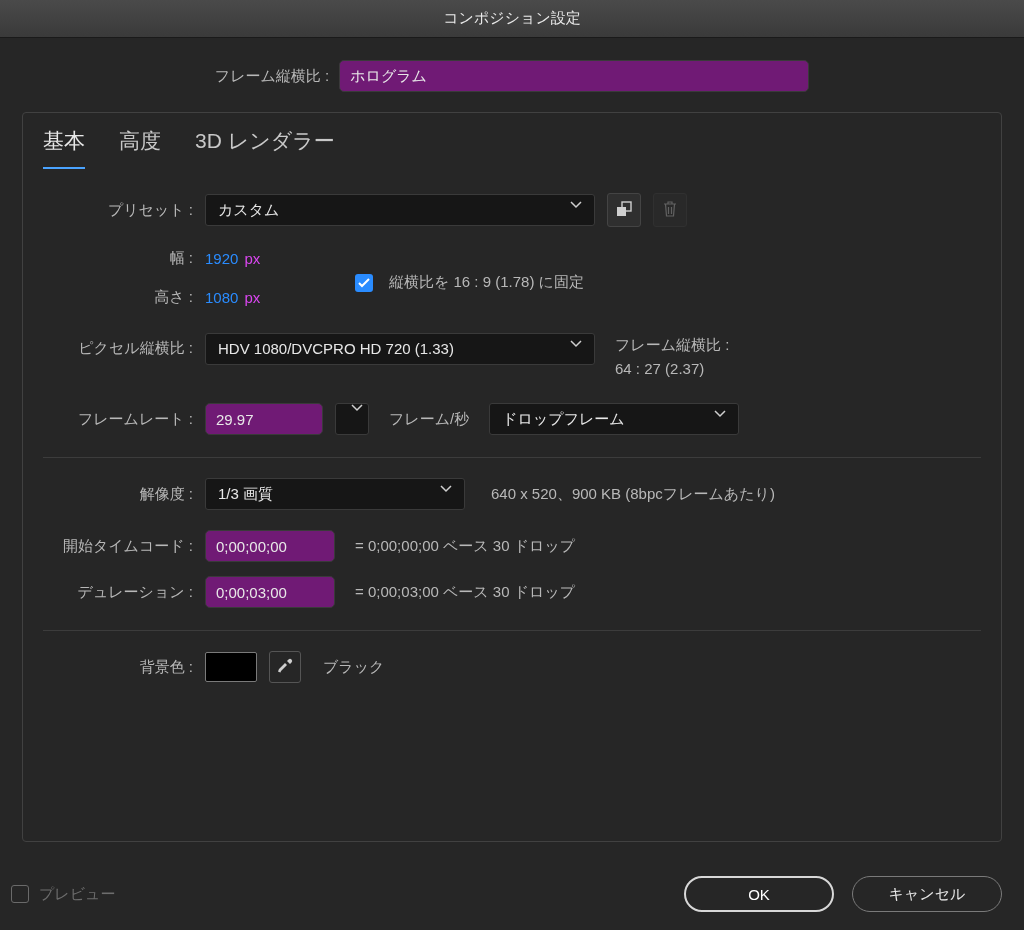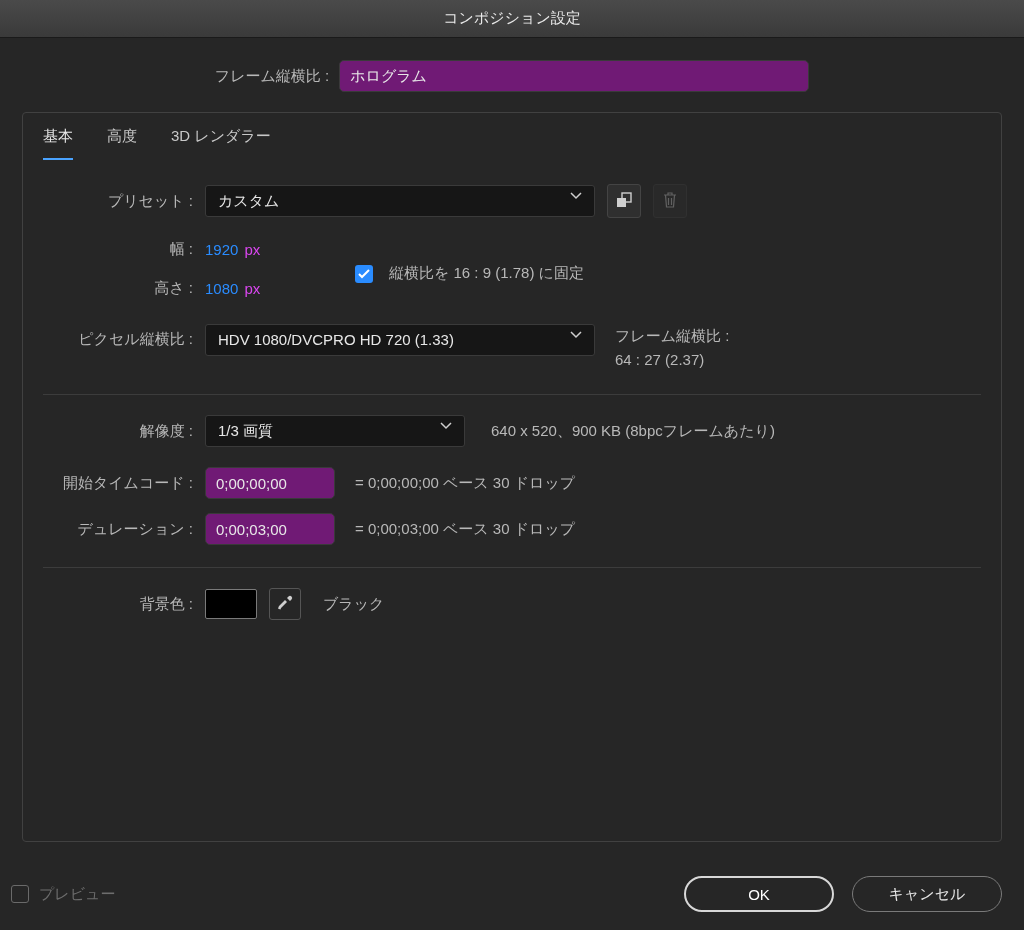--- a/index.html
+++ b/index.html
@@ -49,21 +49,21 @@
   }
   .tabs {
     display: flex;
     gap: 34px;
     padding: 14px 20px 0 20px;
   }
   .tab {
     color: #c8c8c8;
     padding-bottom: 12px;
     cursor: pointer;
-    font-size: 15px;
+    font-size: 21px;
   }
   .tab.active {
     color: #e8e8e8;
     border-bottom: 2px solid #4aa3ff;
   }
   .tab-body { padding: 24px 20px 20px 20px; }
 
   .label-col {
     text-align: right;
     white-space: nowrap;
@@ -249,20 +249,40 @@
                 <path d="M1 1l5 5 5-5" stroke="#cfcfcf" stroke-width="1.5" fill="none"></path>
               </svg>
           </span>
         </div>
         <div style="margin-left:8px; line-height:1.6;">
           <div>フレーム縦横比 :</div>
           <div>64 : 27 (2.37)</div>
         </div>
       </div>
 
+      <div class="row" style="margin-top:22px;">
+        <div class="label-col" style="width:150px">フレームレート :</div>
+        <input class="text-input" style="width: 118px; height: 32px;" value="29.97">
+        <div class="dropdown" style="width:34px; justify-content:center; padding:0;">
+          <span class="chev">
+            <svg width="12" height="8" viewBox="0 0 12 8">
+                <path d="M1 1l5 5 5-5" stroke="#cfcfcf" stroke-width="1.5" fill="none"></path>
+              </svg>
+          </span>
+        </div>
+        <span style="margin:0 8px;">フレーム/秒</span>
+        <div class="dropdown" style="width:250px">
+          <span>ドロップフレーム</span>
+          <span class="chev">
+            <svg width="12" height="8" viewBox="0 0 12 8">
+                <path d="M1 1l5 5 5-5" stroke="#cfcfcf" stroke-width="1.5" fill="none"></path>
+              </svg>
+          </span>
+        </div>
+      </div>
 
       <div class="separator-line"></div>
 
       <div class="row">
         <div class="label-col" style="width:150px">解像度 :</div>
         <div class="dropdown" style="width:260px">
           <span>1/3 画質</span>
           <span class="chev">
             <svg width="12" height="8" viewBox="0 0 12 8">
                 <path d="M1 1l5 5 5-5" stroke="#cfcfcf" stroke-width="1.5" fill="none"></path>

